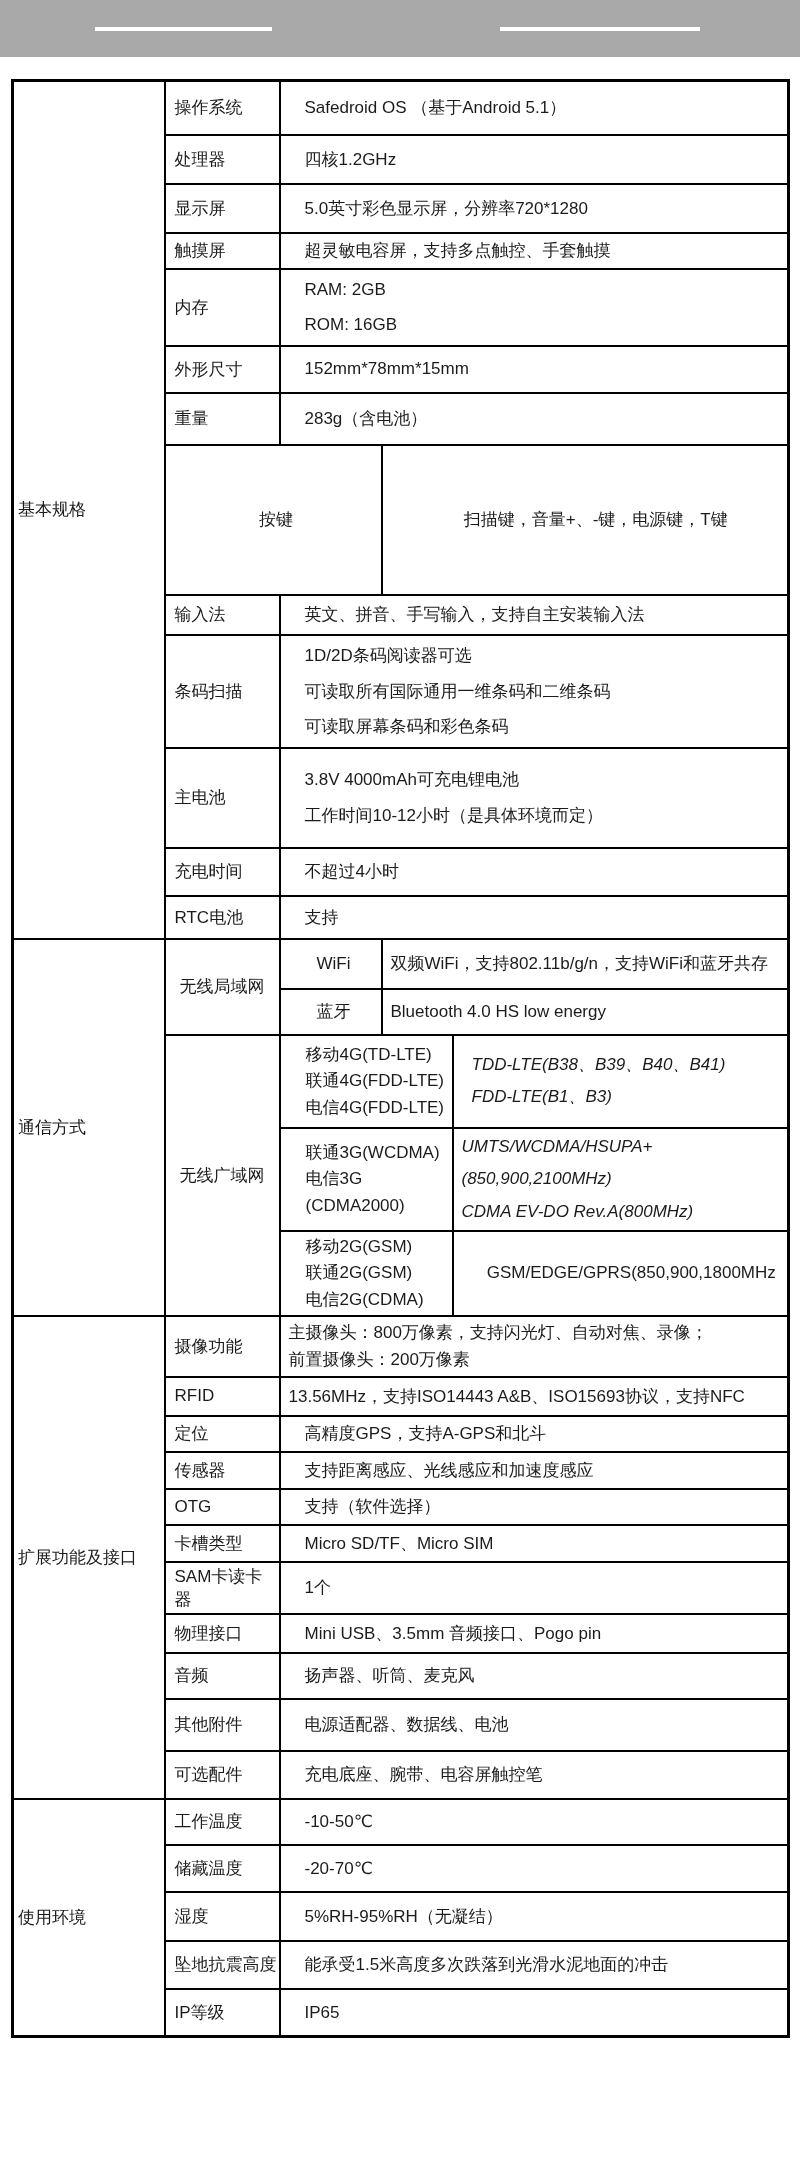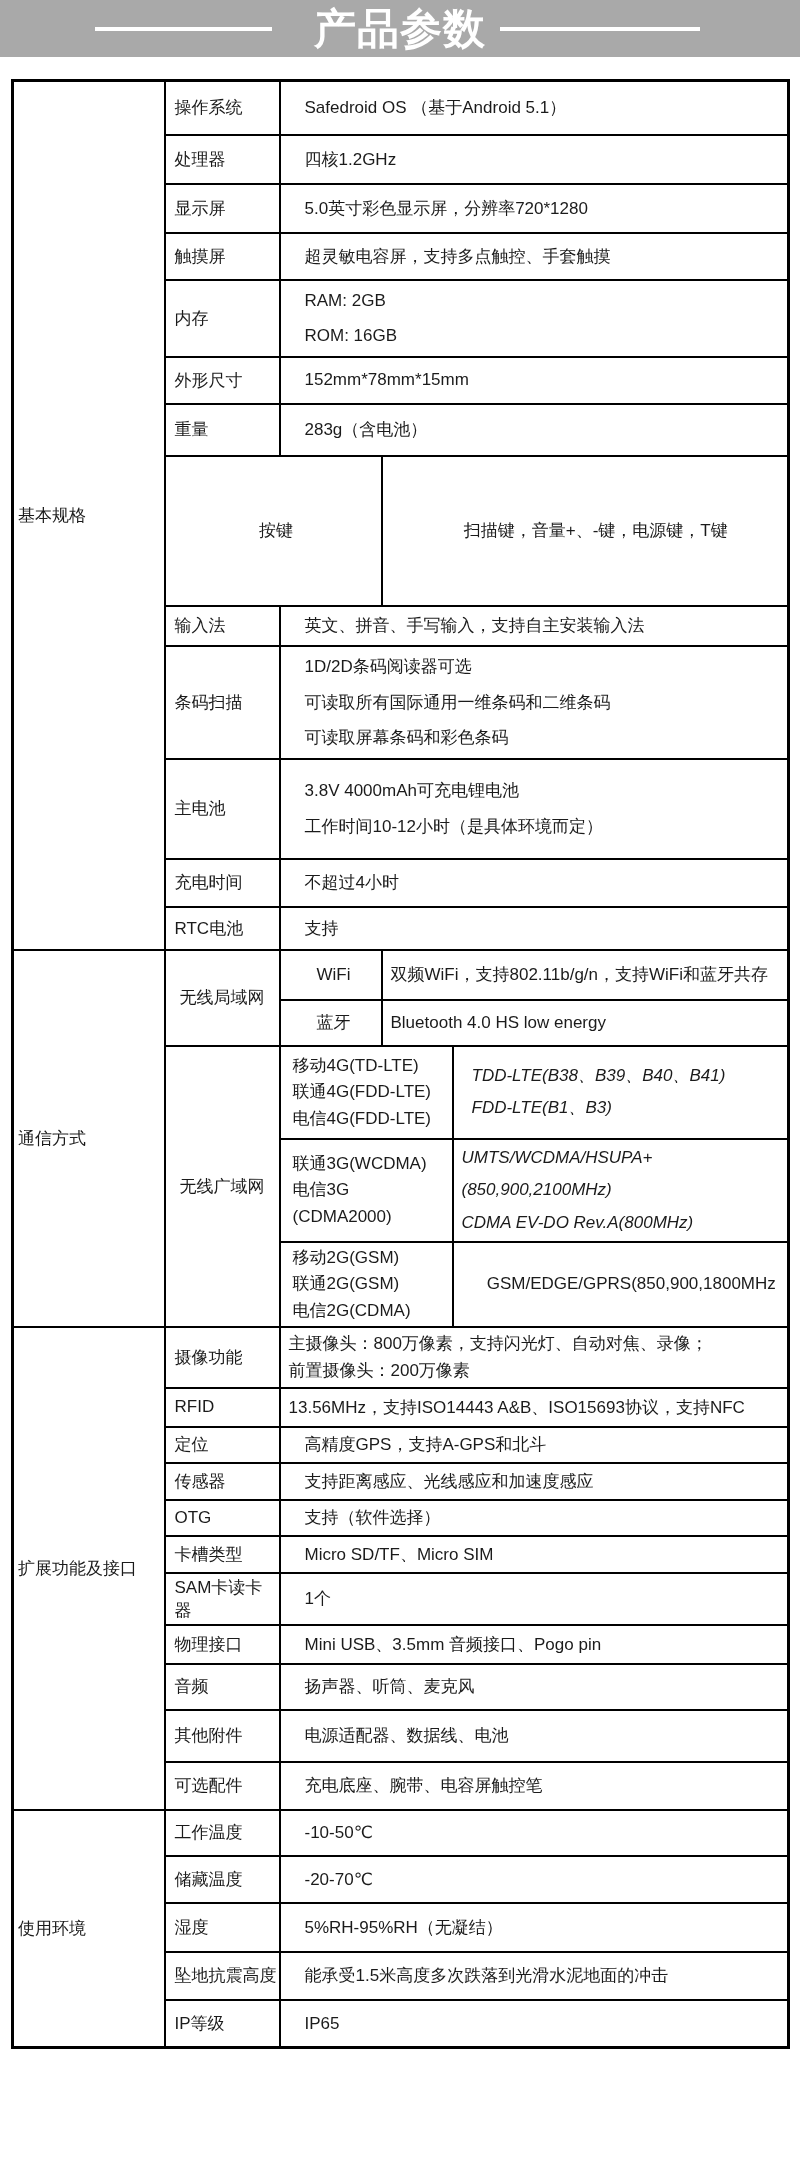--- a/index.html
+++ b/index.html
@@ -34,29 +34,28 @@
   .cat { padding:4px; }
   .lbl { padding-left:9px;border-radius:9px; }
   .sub { text-align:center; padding:0;margin-left:14px; }
   .center { text-align:center; padding-left:8px; }
   .val { padding-left:24px; }
   .val.tight { padding-left:8px; }
   .val.pad18 { padding-left:18px; }
   .ml  div { line-height:2.1; }
   .ml-tight div { line-height:1.62; }
   .lh19 div { line-height:1.9;font-style:italic; }
-  .wwan-lbl { padding-left:12px; }
+  .wwan-lbl { padding-left:25px; }
   .wwan-lbl div { line-height:1.55; }
 </style>
 </head>
 <body>
 
 <div class="titlebar">
   <div class="rule rule-left"></div>
-  <h1>产品参数</h1>
   <div class="rule rule-right"></div>
 </div>
 
 <table class="spec">
   <colgroup>
     <col style="width:152px">
       <col style="width:115px">
       <col style="width:102px">
       <col style="width:71px">
       <col>
@@ -69,21 +68,21 @@
       <td class="val" colspan="3">Safedroid OS （基于Android 5.1）</td>
     </tr>
     <tr style="height:49px">
       <td class="lbl">处理器</td>
       <td class="val" colspan="3">四核1.2GHz</td>
     </tr>
     <tr style="height:49px">
       <td class="lbl">显示屏</td>
       <td class="val" colspan="3">5.0英寸彩色显示屏，分辨率720*1280</td>
     </tr>
-    <tr style="height:47px">
+    <tr style="height:36px">
       <td class="lbl">触摸屏</td>
       <td class="val" colspan="3">超灵敏电容屏，支持多点触控、手套触摸</td>
     </tr>
     <tr style="height:74px">
       <td class="lbl">内存</td>
       <td class="val ml" colspan="3">
         <div>RAM: 2GB</div>
         <div>ROM: 16GB</div>
       </td>
     </tr>

